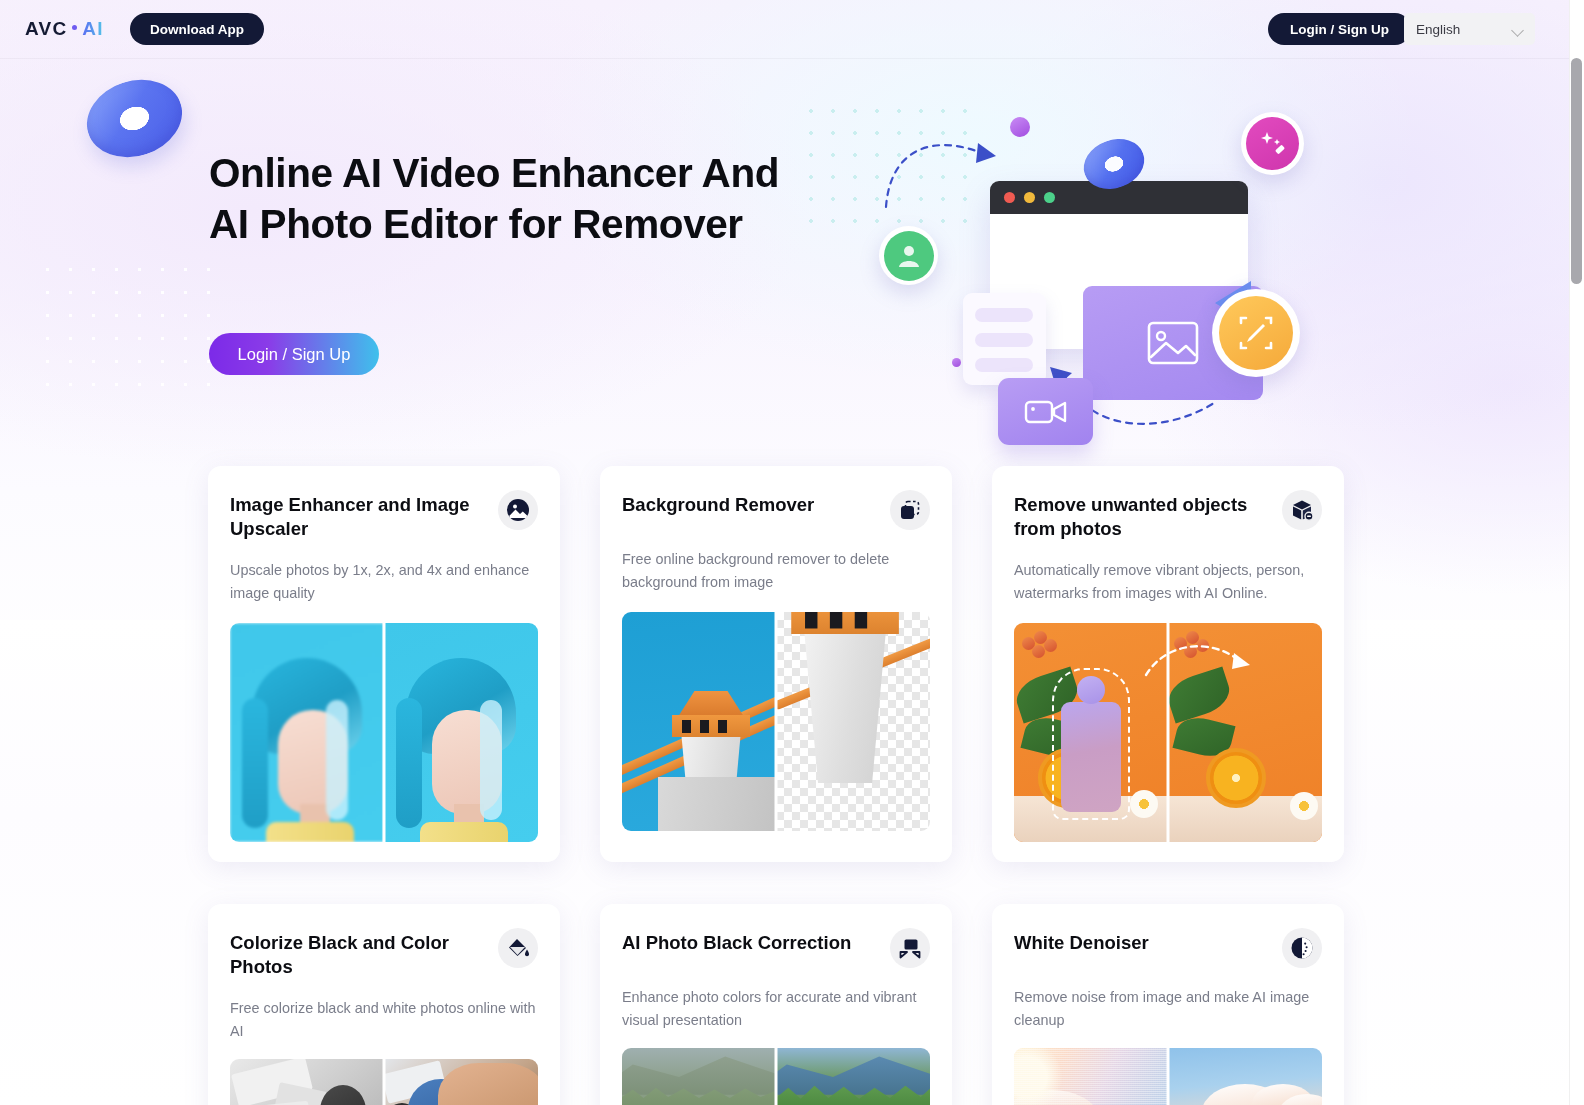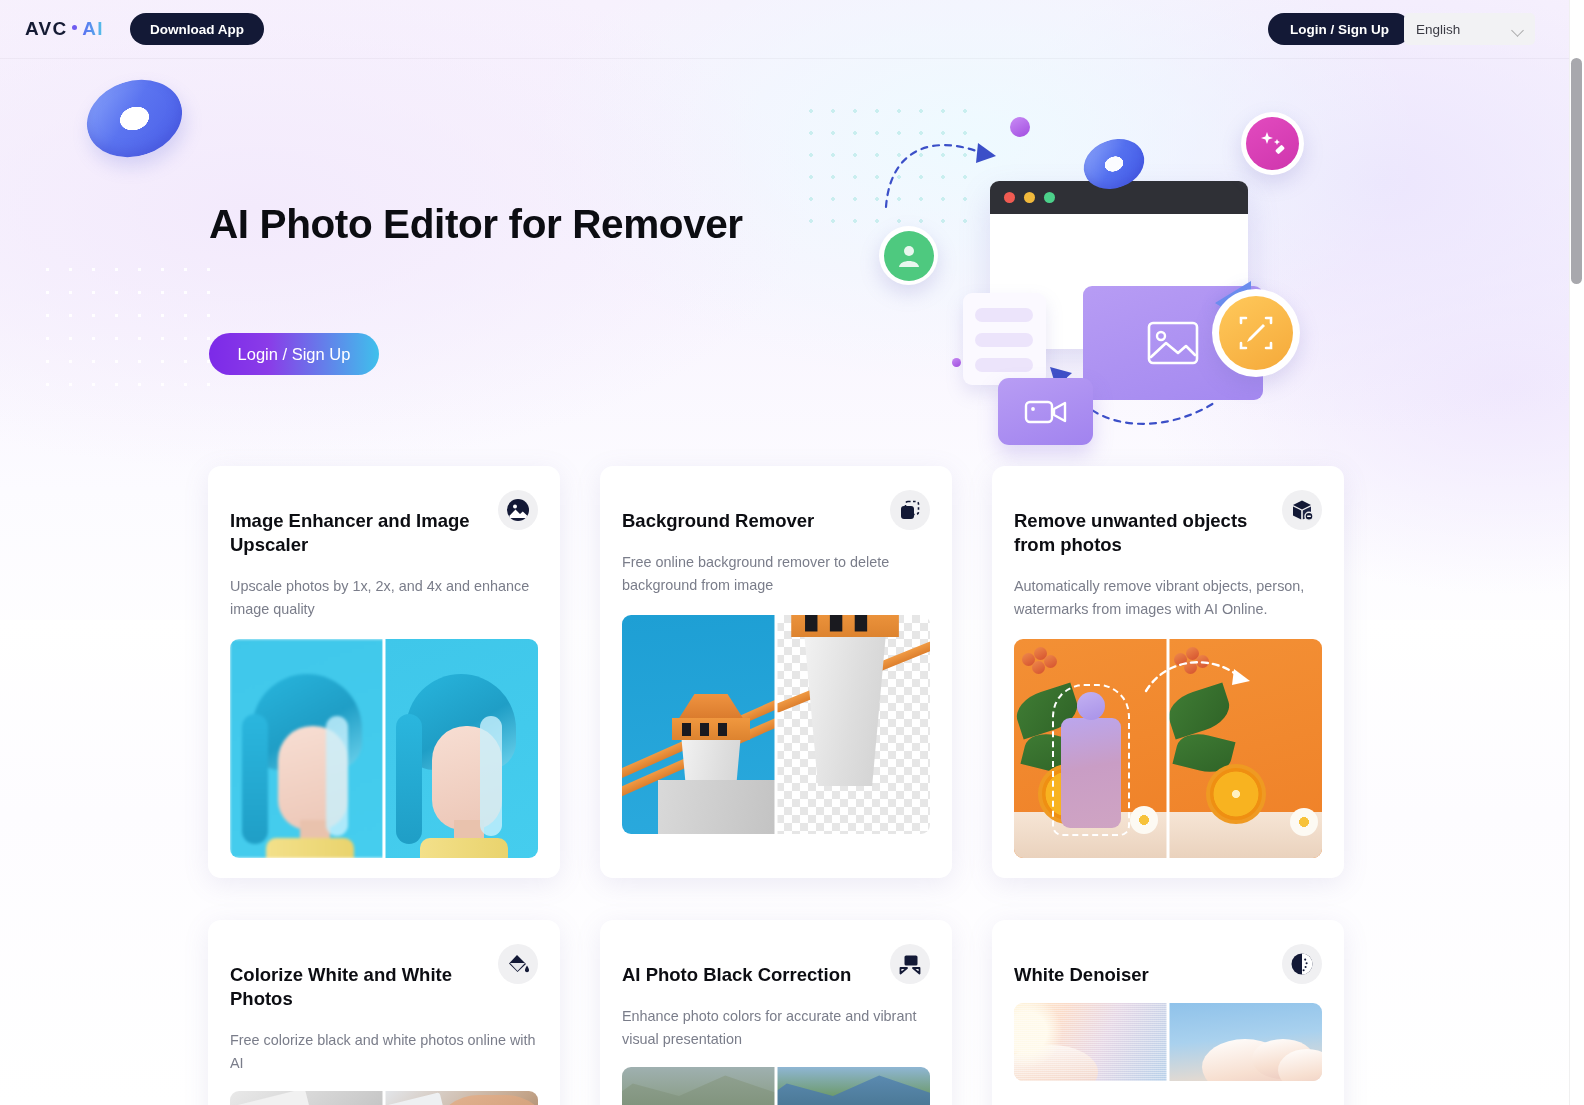--- a/index.html
+++ b/index.html
@@ -204,21 +204,21 @@
     column-gap:40px; row-gap:42px;
   }
   .card {
     background:#ffffff; border-radius:13px; padding:24px 22px 20px 22px;
     box-shadow:0 6px 26px rgba(120,115,175,.13);
     position:relative; cursor:pointer;
   }
   .card-head { display:flex; align-items:flex-start; justify-content:space-between; gap:12px; }
   .card-title {
     font-size:18.5px; line-height:24px; font-weight:700; color:#0c0d12;
-    max-width:252px; padding-top:3px;margin-top:16px;
+    max-width:252px; padding-top:3px;
   }
   .card-icon {
     width:40px; height:40px; border-radius:50%; background:#f0f0f2;
     flex:0 0 40px; display:flex; align-items:center; justify-content:center;
   }
   .card-desc {
     margin-top:18px; font-size:14.4px; line-height:23px; color:#7a7d8a;
   }
   .thumb {
     margin-top:18px; width:100%; height:219px; border-radius:9px;
@@ -413,21 +413,21 @@
     <button class="btn-download">Download App</button>
     <button class="btn-login-top">Login / Sign Up</button>
     <div class="lang-select">
       <span class="lang-label">English</span>
       <span class="chev"></span>
     </div>
   </div>
   <div class="top-divider"></div>
 
   <h1 class="hero-title">
-    <br>
+    <span>Online AI Video Enhancer And</span><br>
     <span>AI Photo Editor for Remover</span>
   </h1>
   <button class="btn-hero">Login / Sign Up</button>
 
   <div class="illus">
     <div class="torus-big"></div>
 
     <svg class="dash-curve" style="left:48px; top:38px;" width="130" height="90" viewBox="0 0 130 90">
       <path d="M8 84 C 12 28, 52 10, 104 30" fill="none" stroke="#3b4fc8" stroke-width="2.2" stroke-dasharray="6 6" stroke-linecap="round"></path>
       <polygon points="100,20 118,33 98,40" fill="#3b4fc8"></polygon>
@@ -634,21 +634,21 @@
         <svg class="arrow-dash" style="left:128px; top:14px;" width="118" height="44" viewBox="0 0 118 44">
           <path d="M4 38 C 26 2, 74 2, 100 26" fill="none" stroke="#ffffff" stroke-width="2.4" stroke-dasharray="6 5" stroke-linecap="round"></path>
           <polygon points="92,16 108,28 90,32" fill="#ffffff"></polygon>
         </svg>
         <div class="split-line"></div>
       </div>
     </div>
 
     <div class="card">
       <div class="card-head">
-        <div class="card-title">Colorize White and White Photos</div>
+        <div class="card-title">Colorize Black and Color Photos</div>
         <div class="card-icon">
           <svg width="24" height="24" viewBox="0 0 24 24">
             <path d="M11 3 L20 12 L11.5 20 L3 11.5 Z" fill="#131936"></path>
             <path d="M4 11 L19 11 L11.5 19 Z" fill="#ffffff" opacity="0.9"></path>
             <path d="M21 13.5 C22.6 16, 23 17.2, 23 18.2 A2 2 0 0 1 19 18.2 C19 17.2, 19.4 16, 21 13.5 Z" fill="#131936"></path>
           </svg>
         </div>
       </div>
       <div class="card-desc">Free colorize black and white photos online with AI</div>
       <div class="thumb thumb-short">
@@ -702,20 +702,21 @@
           <svg width="24" height="24" viewBox="0 0 24 24">
             <circle cx="12" cy="12" r="10.5" fill="#131936"></circle>
             <path d="M12 1.5 A10.5 10.5 0 0 1 12 22.5 Z" fill="#ffffff"></path>
             <circle cx="15.2" cy="7.6" r="1.05" fill="#131936"></circle>
             <circle cx="16.6" cy="11.2" r="1.05" fill="#131936"></circle>
             <circle cx="15.6" cy="15" r="1.05" fill="#131936"></circle>
             <circle cx="13.6" cy="18.2" r="1.05" fill="#131936"></circle>
           </svg>
         </div>
       </div>
+      <div class="card-desc">Remove noise from image and make AI image cleanup</div>
       <div class="thumb thumb-short">
         <div class="thumb-half t6a">
           <div class="cloud" style="left:-10px; bottom:-18px; width:94px; height:54px; opacity:.85;"></div>
           <div style="position:absolute; left:-22px; top:-6px; width:70px; height:70px; border-radius:50%; background:radial-gradient(circle,#fffaea 0 40%, rgba(255,245,210,0) 72%);"></div>
         </div>
         <div class="thumb-half t6b">
           <div class="cloud" style="left:34px; bottom:-14px; width:86px; height:56px;"></div>
           <div class="cloud" style="left:84px; bottom:2px; width:62px; height:40px;"></div>
           <div class="cloud" style="right:-14px; bottom:-10px; width:58px; height:42px;"></div>
         </div>

